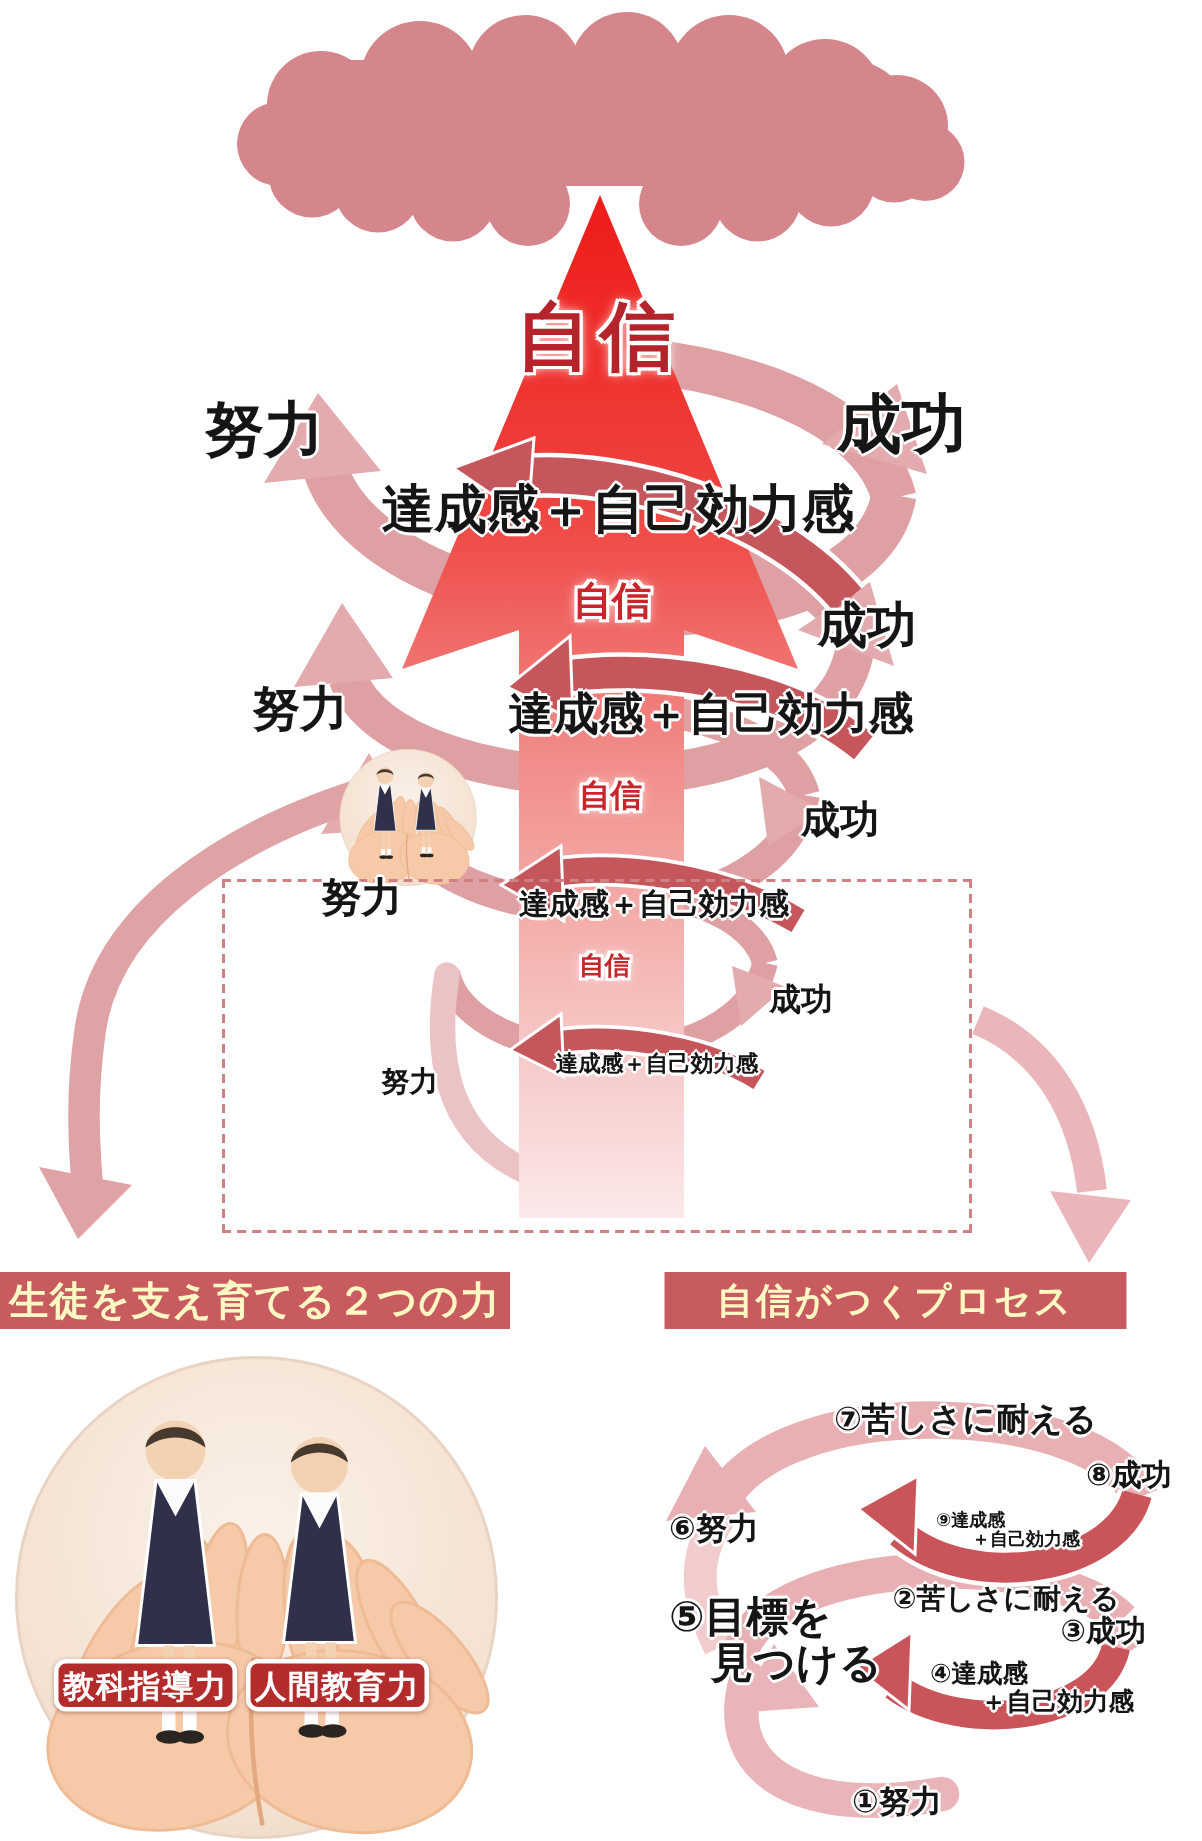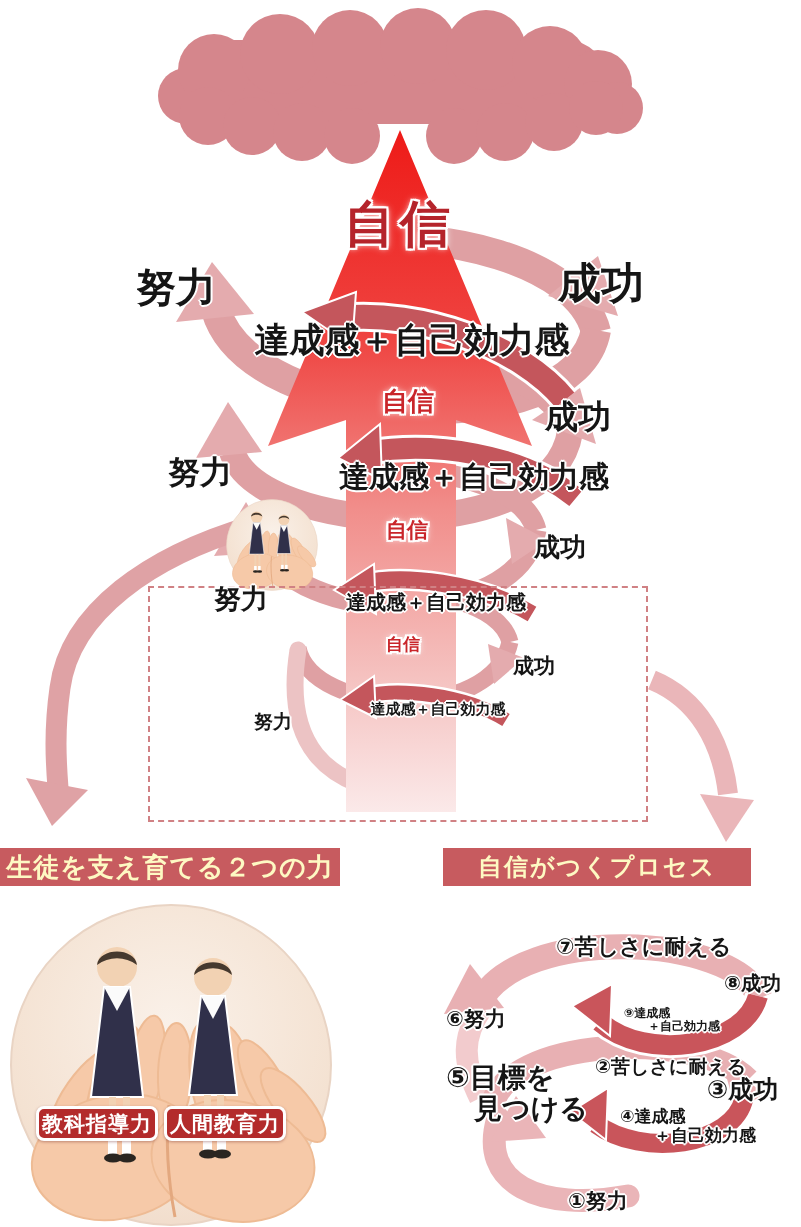--- a/index.html
+++ b/index.html
@@ -50,21 +50,21 @@
     border:3px solid #fff;border-radius:8px;color:#fff;font-weight:bold;font-size:21px;
     display:flex;align-items:center;justify-content:center;
     box-shadow:0 1px 3px rgba(110,35,35,.4);letter-spacing:1px;}
   .badge-1{left:36px;}
   .badge-2{left:164px;}
 
   .step{position:absolute;font-weight:bold;color:#151515;white-space:nowrap;line-height:1.12;}
   .ml{white-space:pre-line;}
   .st1{left:568px;top:1190px;font-size:21px;text-align:center;}
   .st2{left:556px;top:1056px;font-size:19px;margin-left:39px;}
-  .st3{left:707px;top:1076px;font-size:25px;}
+  .st3{left:707px;top:1076px;font-size:20px;}
   .st4{left:620px;top:1107px;font-size:17px;}
   .st5{left:446px;top:1062px;font-size:28px;}
   .st6{left:446px;top:1008px;font-size:21px;}
   .st7{left:556px;top:935px;font-size:22px;}
   .st8{left:724px;top:972px;font-size:20px;}
   .st9{left:624px;top:1007px;font-size:12px;}
 </style>
 </head>
 <body>
 

